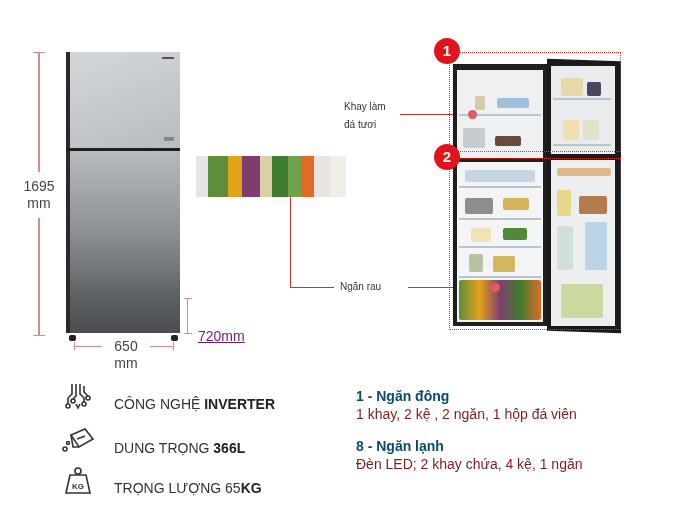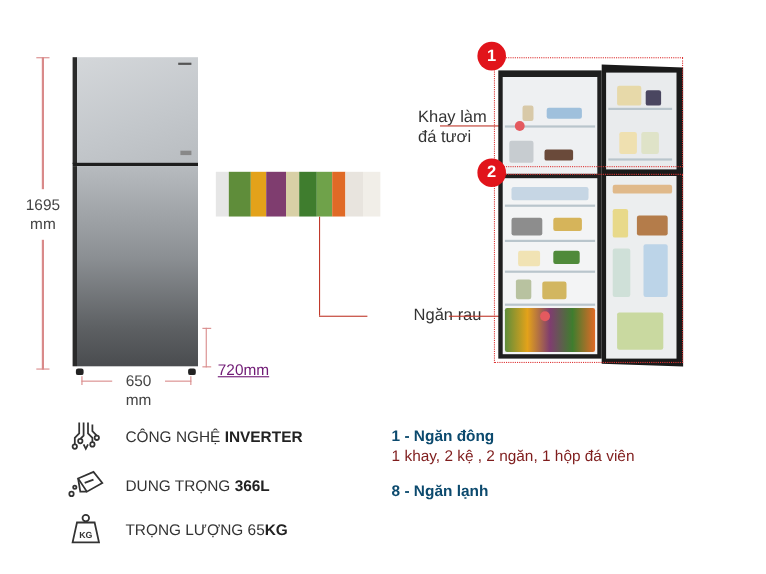--- a/index.html
+++ b/index.html
@@ -32,24 +32,24 @@
   .odoor-in1 { position:absolute; left:106px; top:18px; width:64px; height:88px; background:#e9ebed; }
   .odoor-in2 { position:absolute; left:106px; top:112px; width:64px; height:166px; background:#eceeef; }
   .shelf { position:absolute; height:2px; background:#b9c5cc; }
   .item { position:absolute; border-radius:2px; }
   .dotbox { position:absolute; border:1px dotted #d33; }
   .num { position:absolute; width:26px; height:26px; border-radius:50%; background:#e1141b; color:#fff; font-weight:bold; font-size:15px; text-align:center; line-height:26px; }
   .pin { position:absolute; width:9px; height:9px; border-radius:50%; background:#e45a5f; }
   .line-h { position:absolute; height:1px; background:#c0392b; }
   .line-v { position:absolute; width:1px; background:#c0392b; }
 
-  .label { font-size:15px; color:#333; line-height:18px;margin-left:36px; }
-
-  
-  .feat { position:absolute; left:60px; display:flex; align-items:center; }
+  .label { font-size:10px; color:#333; line-height:18px; }
+
+  
+  .feat { position:absolute; left:60px; display:flex; align-items:flex-end; }
   .feat .ico { width:36px; height:30px; margin-right:18px; display:flex; align-items:center; justify-content:center; }
   .feat .txt { font-size:14px; color:#333; }
   .feat .txt b { color:#222; }
 
   .spec-title { position:absolute; left:356px; font-size:14px; font-weight:bold; color:#0c4a6e; }
   .spec-body { position:absolute; left:356px; font-size:14px; color:#7f1d1d; line-height:19px; }
 </style>
 </head>
 <body>
 
@@ -204,13 +204,14 @@
   </div>
   <div class="txt"><span>TRỌNG LƯỢNG 65</span><b>KG</b></div>
 </div>
 
 <div class="spec-title" style="top:388px;">1 - Ngăn đông</div>
 <div class="spec-body" style="top:405px;">
   <div>1 khay, 2 kệ , 2 ngăn, 1 hộp đá viên</div>
 </div>
 <div class="spec-title" style="top:438px;">8 - Ngăn lạnh</div>
 <div class="spec-body" style="top:455px;">
+  <div>Đèn LED; 2 khay chứa, 4 kệ, 1 ngăn</div>
 </div>
 
 </body></html>

